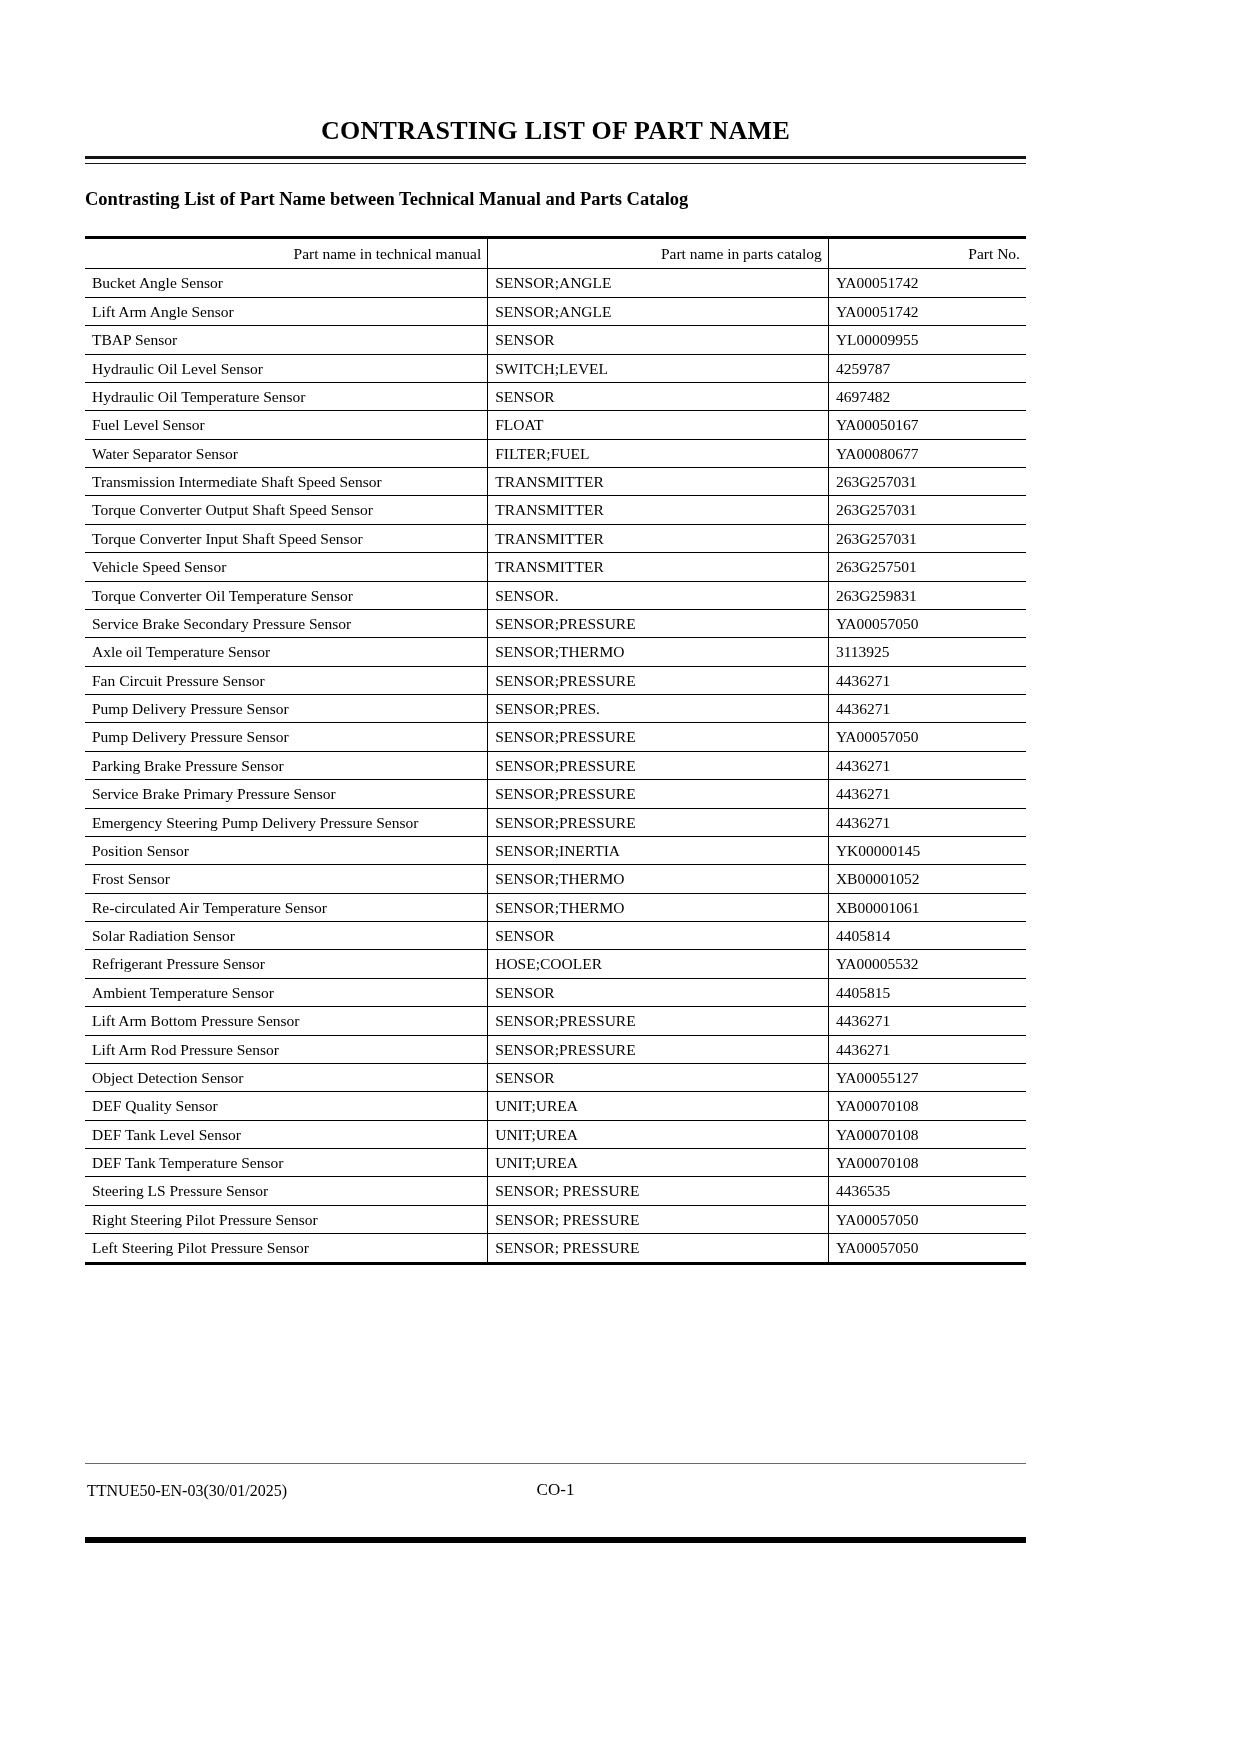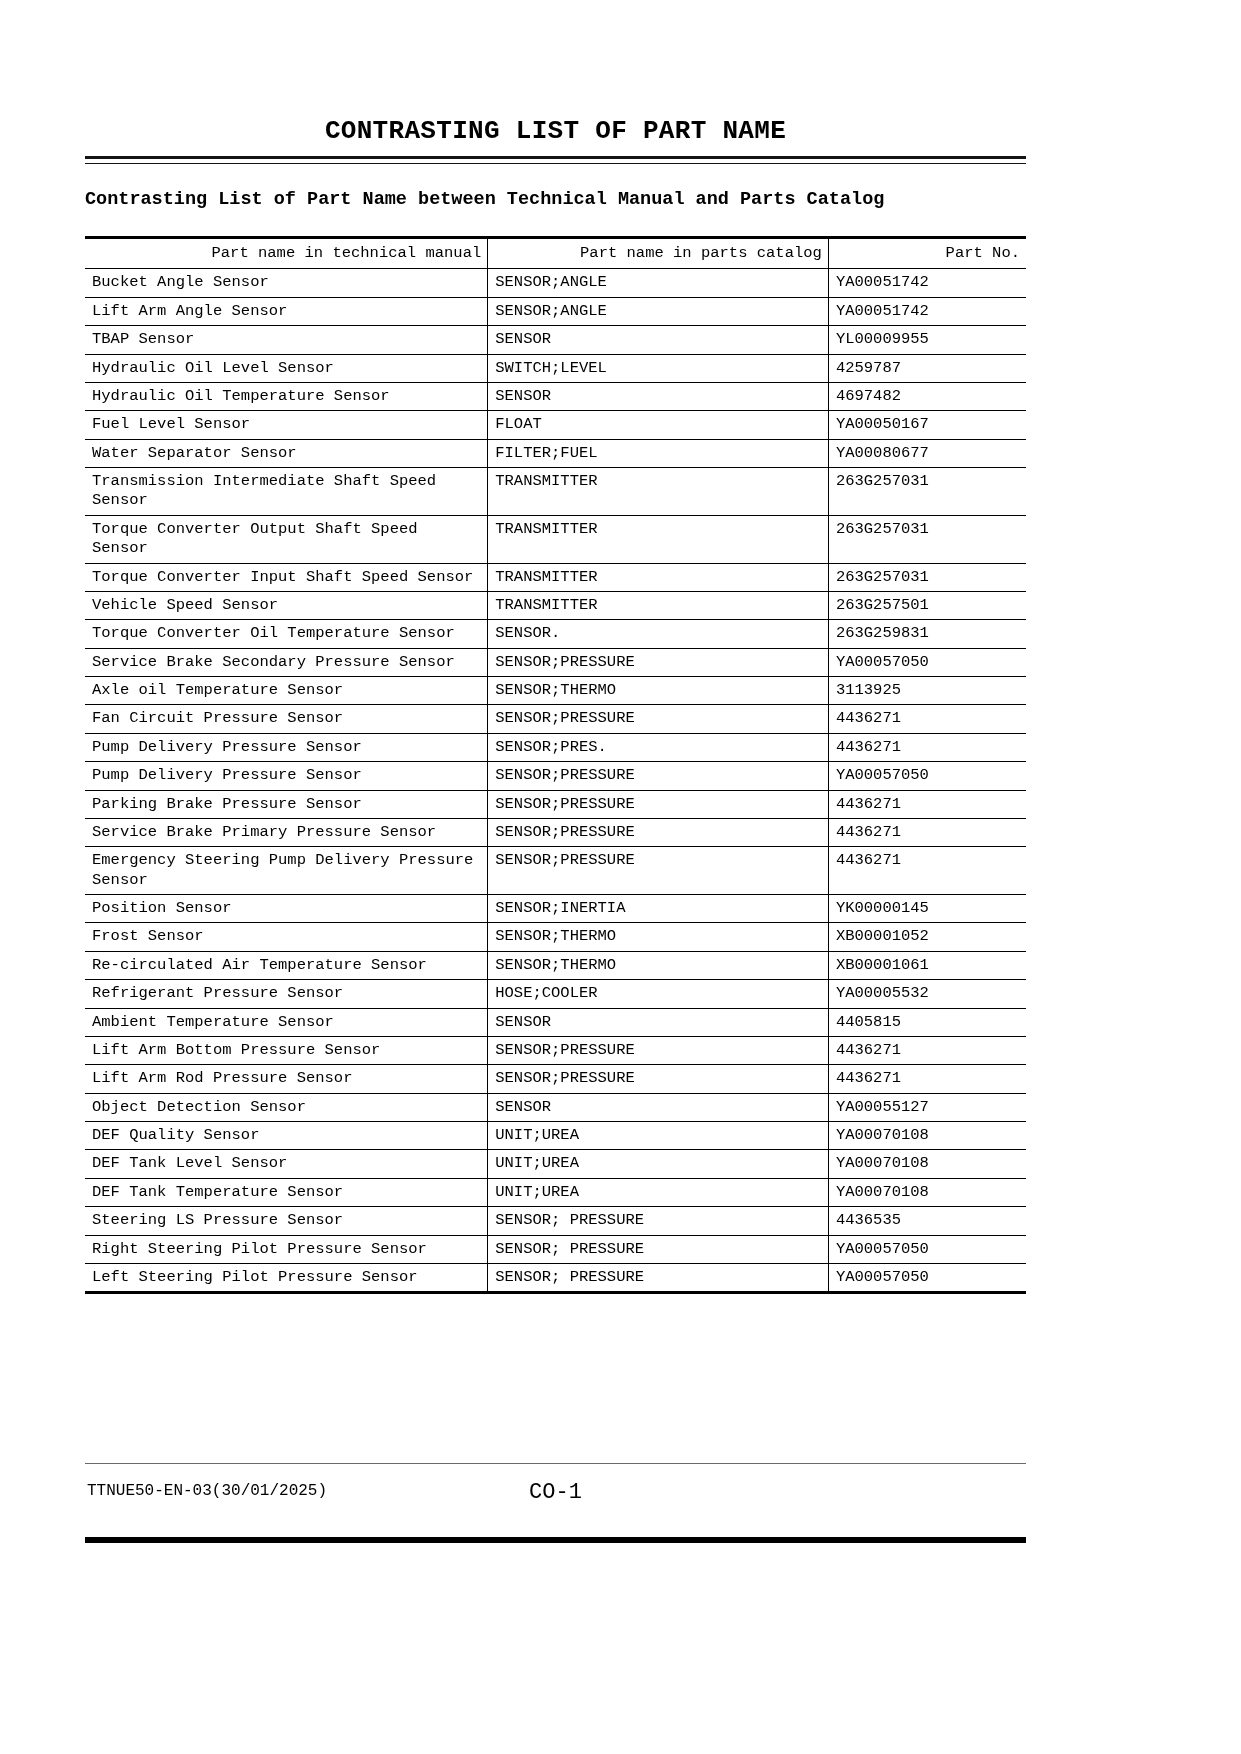--- a/index.html
+++ b/index.html
@@ -5,21 +5,21 @@
   html, body {
     margin: 0;
     padding: 0;
     background: #ffffff;
   }
   .page {
     position: relative;
     width: 1241px;
     height: 1754px;
     background: #ffffff;
-    font-family: Liberation Mono, monospace;
+    font-family: Liberation Serif, serif;
     color: #000000;
     overflow: hidden;
   }
   .content {
     position: absolute;
     left: 85px;
     top: 0;
     width: 941px;
   }
   .doc-title {
@@ -80,21 +80,21 @@
     height: 24px;
   }
   .doc-code {
     position: absolute;
     left: 2px;
     top: 2px;
     font-size: 16px;
   }
   .page-number {
     text-align: center;
-    font-size: 22px;
+    font-size: 17px;
   }
   .bottom-bar {
     position: absolute;
     left: 85px;
     width: 941px;
     top: 1537px;
     height: 6px;
     background: #000;
   }
 </style>
@@ -234,20 +234,25 @@
             <td>Frost Sensor</td>
             <td>SENSOR;THERMO</td>
             <td>XB00001052</td>
           </tr>
           <tr>
             <td>Re-circulated Air Temperature Sensor</td>
             <td>SENSOR;THERMO</td>
             <td>XB00001061</td>
           </tr>
           <tr>
+            <td>Solar Radiation Sensor</td>
+            <td>SENSOR</td>
+            <td>4405814</td>
+          </tr>
+          <tr>
             <td>Refrigerant Pressure Sensor</td>
             <td>HOSE;COOLER</td>
             <td>YA00005532</td>
           </tr>
           <tr>
             <td>Ambient Temperature Sensor</td>
             <td>SENSOR</td>
             <td>4405815</td>
           </tr>
           <tr>

